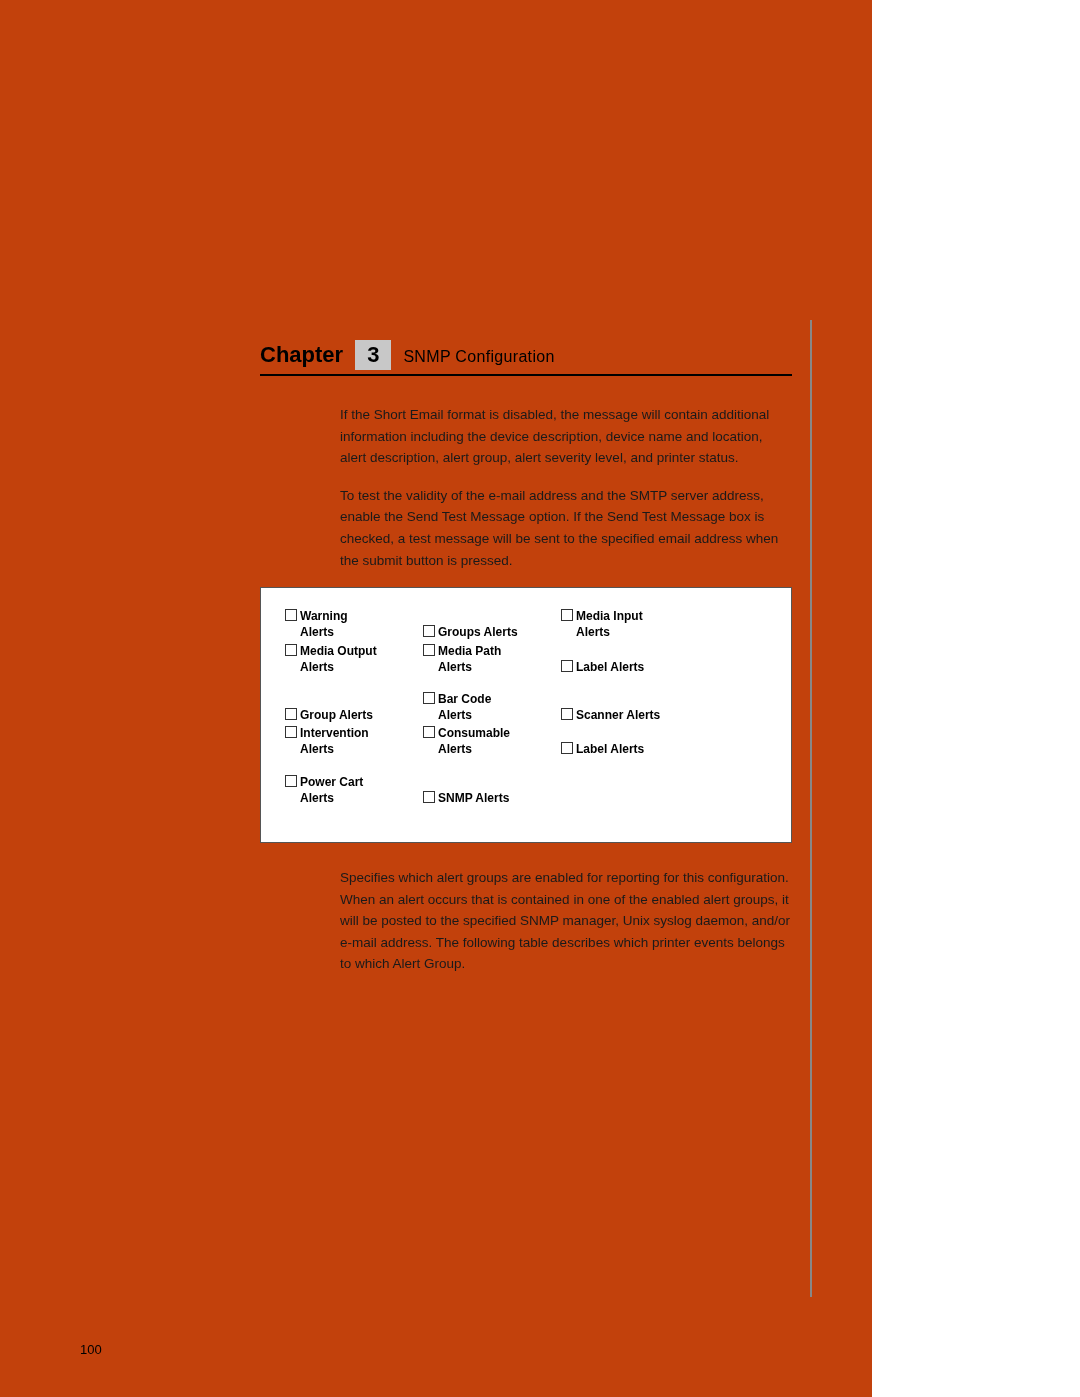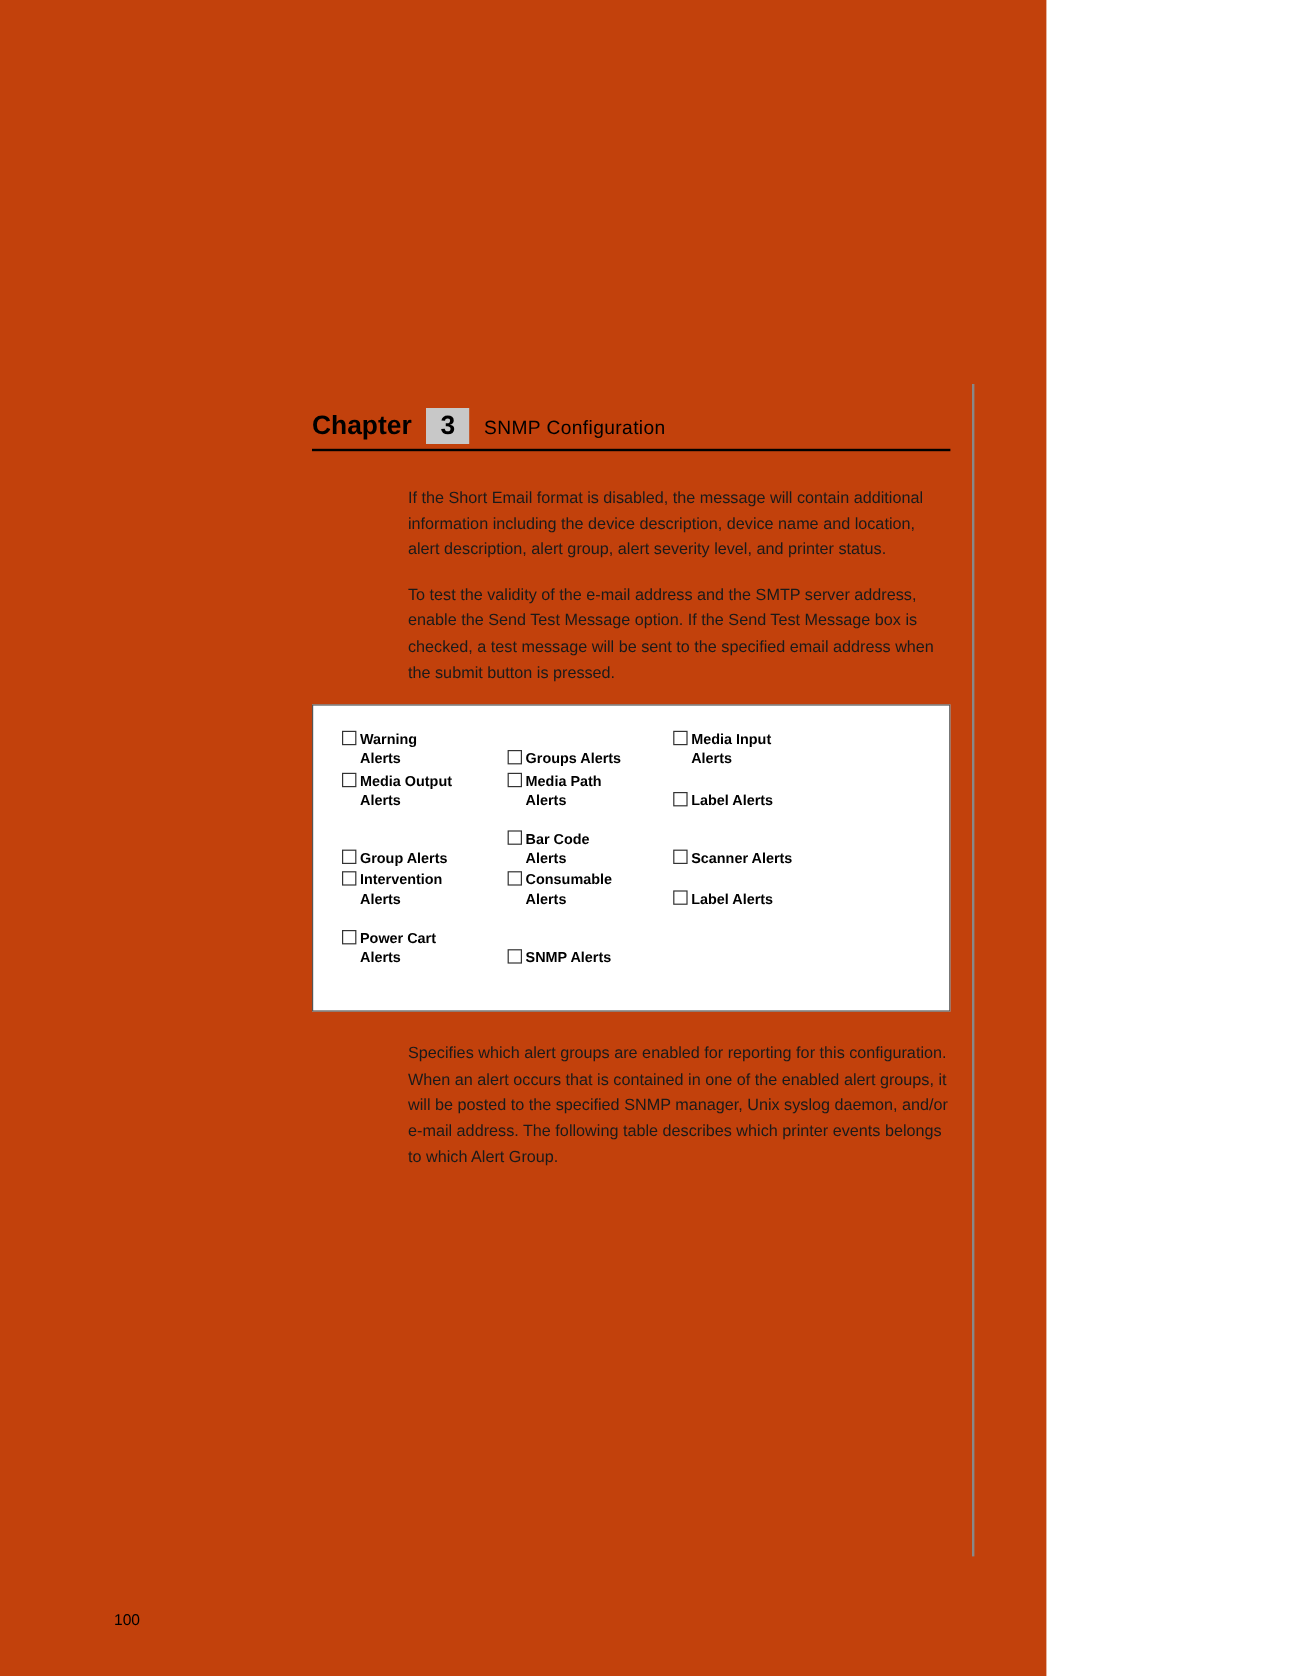--- a/index.html
+++ b/index.html
@@ -115,21 +115,21 @@
       text-align: center;
       font-weight: bold;
       font-size: 13px;
       margin-bottom: 16px;
       margin-top: 8px;
     }
 
     .page-number {
       position: absolute;
       bottom: 40px;
-      left: 95px;
+      left: 80px;
       font-size: 13px;
       color: #000;
       margin-top: 17px;
     }
 
     .right-border {
       position: absolute;
       right: 60px;
       top: 320px;
       bottom: 100px;

